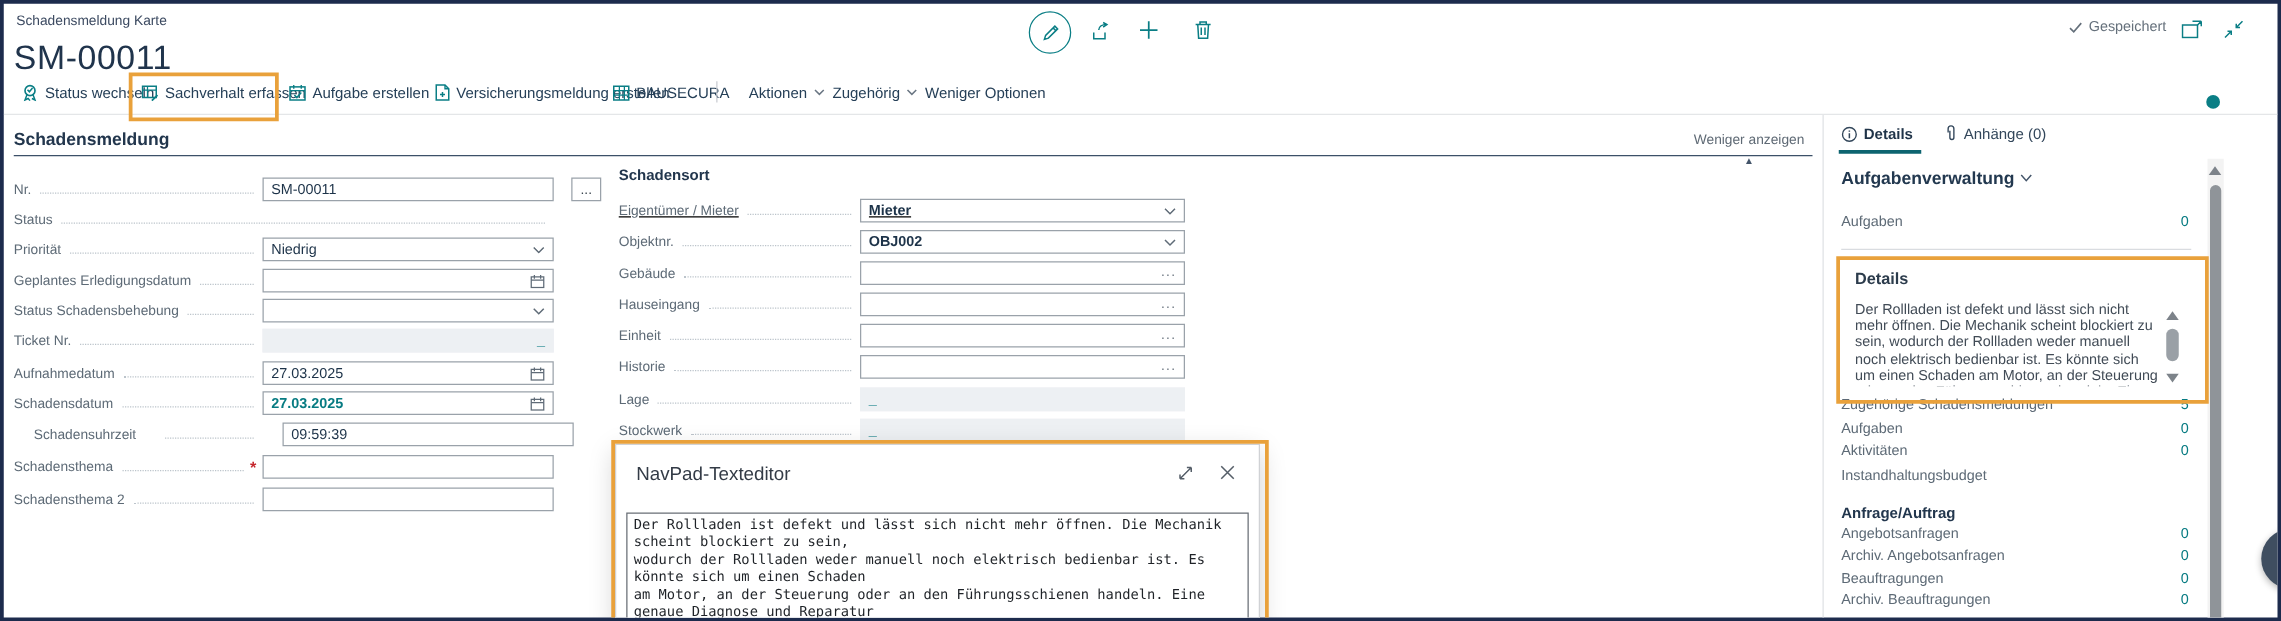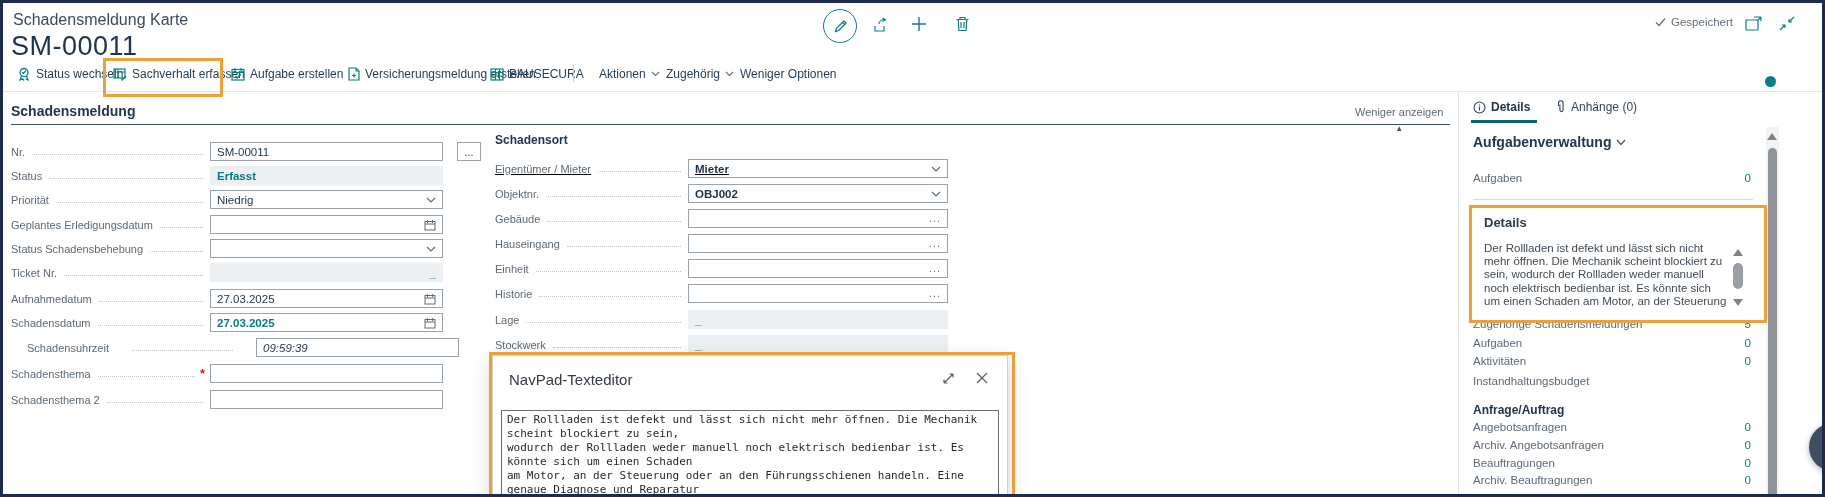--- a/index.html
+++ b/index.html
@@ -1,20 +1,20 @@
 <!DOCTYPE html>
 <html><head>
 <meta charset="utf-8">
 <style>
   html,body{margin:0;padding:0;background:#fff;font-family:"Liberation Sans",sans-serif;}
   #screen{position:relative;width:1825px;height:497px;box-sizing:border-box;border:3px solid #1d2b4d;background:#fff;overflow:hidden;}
   .abs{position:absolute;}
   .nowrap{white-space:nowrap;}
   
-  .breadcrumb{font-size:16px;color:#3c4a61;}
+  .breadcrumb{font-size:11px;color:#3c4a61;}
   .page-title{font-size:27px;font-weight:300;color:#20344c;letter-spacing:.5px;}
   .saved{display:flex;align-items:center;gap:5px;font-size:11.5px;color:#65707b;}
   .topicon{display:flex;align-items:center;justify-content:center;cursor:pointer;}
   
   .action{position:absolute;top:62px;display:flex;align-items:center;gap:5px;font-size:12px;color:#253f57;cursor:pointer;height:18px;}
   .vdiv{position:absolute;top:62px;width:1px;height:17px;background:#c9ccd1;}
   .hline{position:absolute;height:1px;background:#e4e6e8;}
   
   .section-title{font-size:14px;font-weight:700;color:#22364d;}
   .section-rule{position:absolute;height:1px;background:#3c5068;}
@@ -212,23 +212,20 @@
         <span class="val">SM-00011</span>
       </div>
   </div>
   <div class="assist-btn abs" style="left:447px;top:139px;">
       <span>...</span>
     </div>
 
   <div class="frow" style="left:8px;top:163px;width:432px;">
     <span class="flabel">Status</span>
     <span class="leader"></span>
-    <div class="ctl readonly" style="width:233px;">
-        <span class="val bold-teal">Erfasst</span>
-      </div>
   </div>
 
   <div class="frow" style="left:8px;top:187px;width:432px;">
     <span class="flabel">Priorität</span>
     <span class="leader"></span>
     <div class="ctl" style="width:233px;">
         <span class="val">Niedrig</span>
         <span class="rico">
           <svg width="10" height="6" viewBox="0 0 10 6">
             <path d="M1 1l4 4 4-4" fill="none" stroke="#5f6b77" stroke-width="1.2"></path>
@@ -296,21 +293,21 @@
             <rect x="1" y="2.5" width="10" height="8.5" fill="none" stroke="#5f6b77" stroke-width="1"></rect>
             <path d="M3.5 1v3M8.5 1v3M1 5h10" stroke="#5f6b77" stroke-width="1"></path>
           </svg>
         </span>
       </div>
   </div>
 
   <div class="frow" style="left:24px;top:335px;width:432px;gap:16px;">
     <span class="flabel">Schadensuhrzeit</span>
     <span class="leader"></span>
-    <div class="ctl" style="width:203px;font-style:italic;">
+    <div class="ctl" style="width:233px;">
         <span class="val">09:59:39</span>
       </div>
   </div>
 
   <div class="frow" style="left:8px;top:361px;width:432px;">
     <span class="flabel">Schadensthema</span>
     <span class="leader"></span>
     <span class="req">*</span>
     <div class="ctl" style="width:233px;">
         <span class="val"></span>

